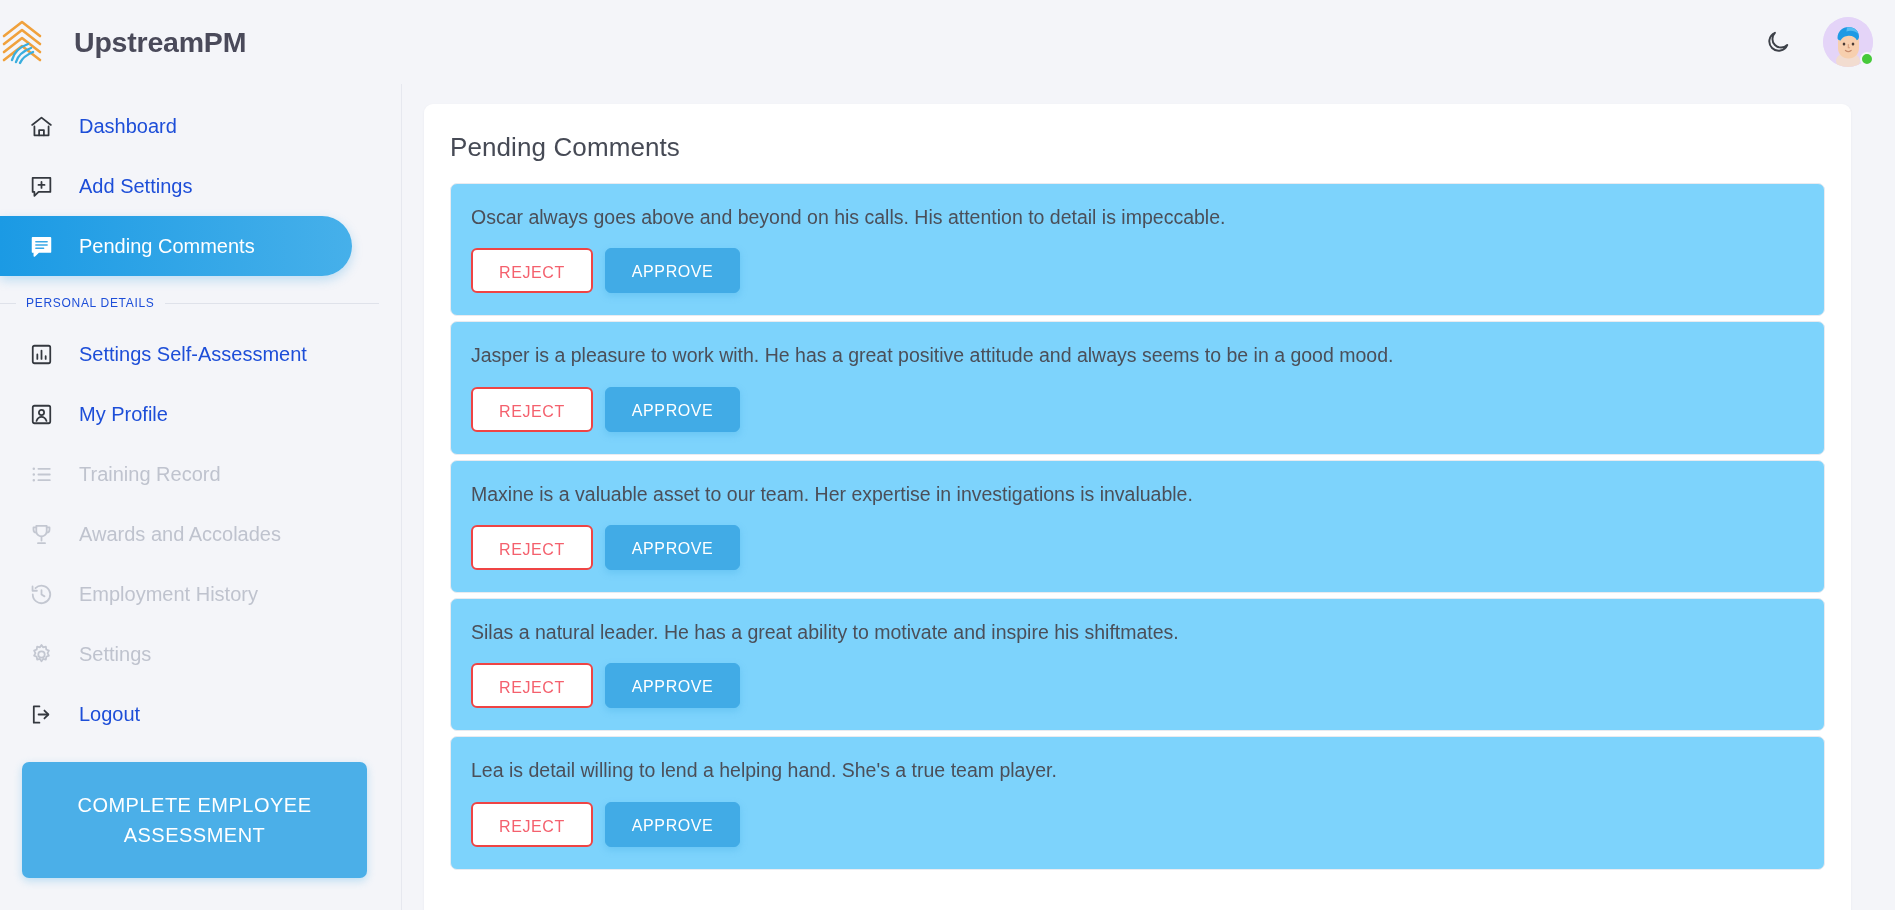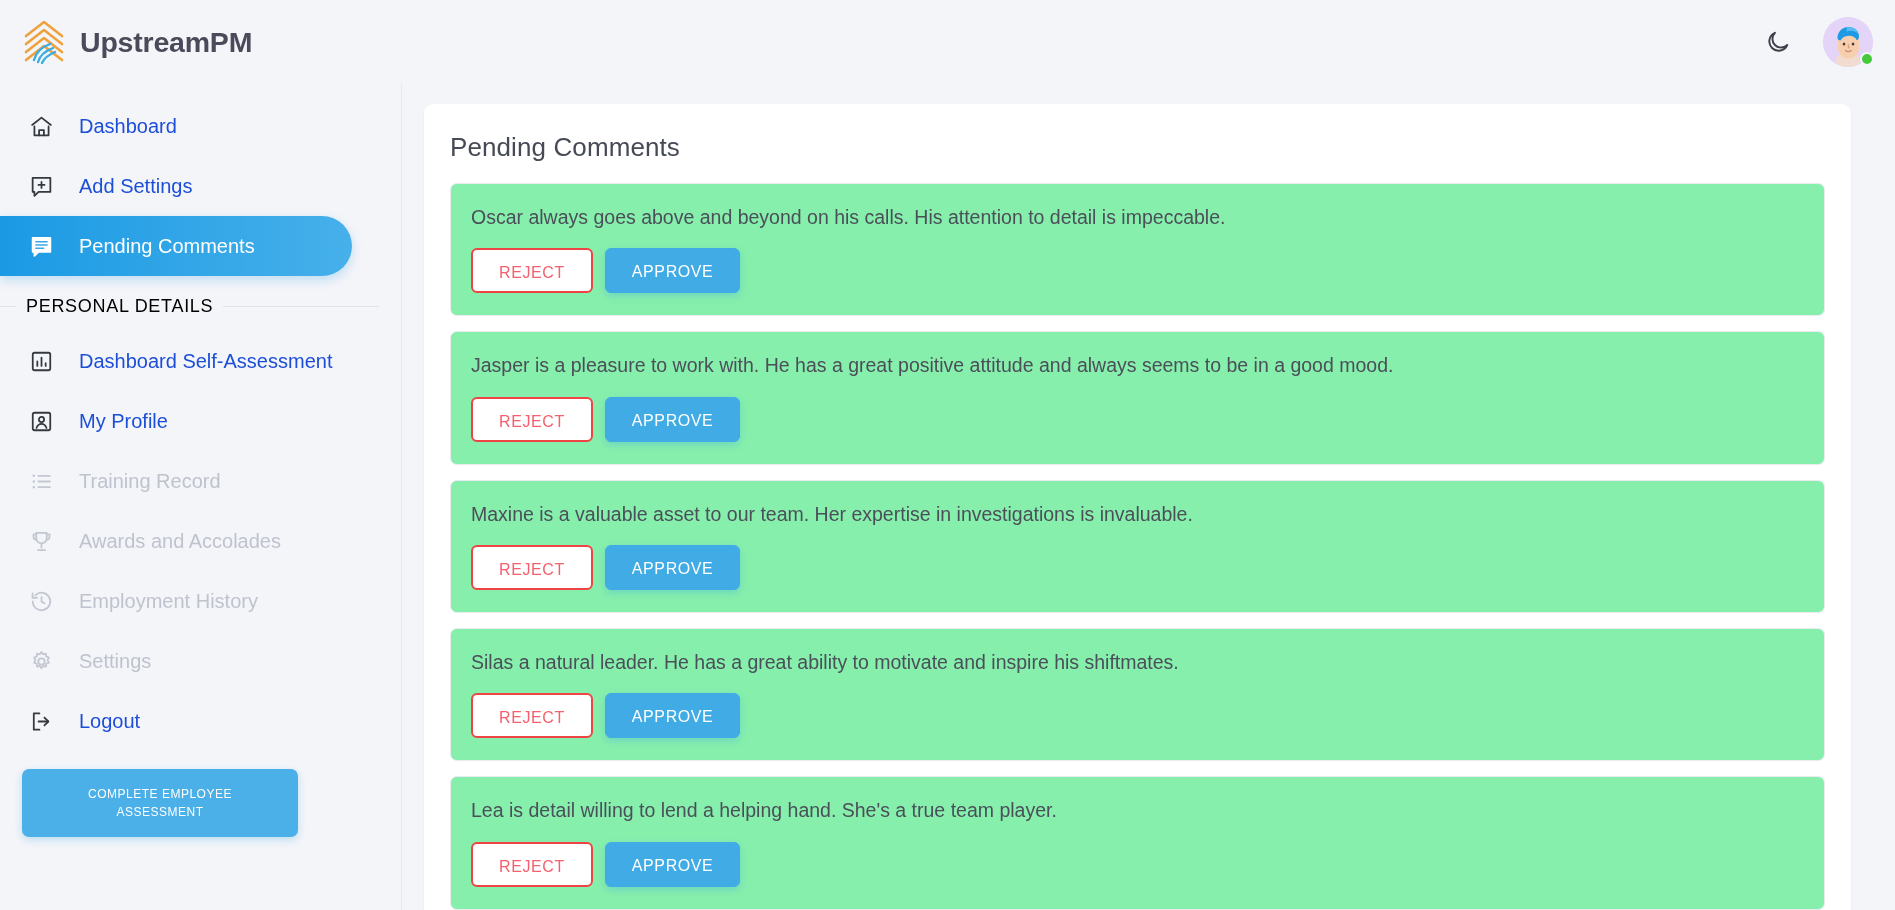--- a/index.html
+++ b/index.html
@@ -29,22 +29,21 @@
     display: flex;
     align-items: center;
     background: #f4f5f9;
     position: relative;
     z-index: 5;
   }
 
   .brand {
     display: flex;
     align-items: center;
-    gap: 14px;
-    padding-left: 22px;
+    gap: 30px;
     width: 402px;
     flex: 0 0 402px;
   }
 
   .brand-logo { width: 44px; height: 46px; display: block; }
 
   .brand-name {
     font-size: 28.5px;
     font-weight: bold;
     color: #4a4a5a;
@@ -148,39 +147,39 @@
     padding: 20px 0 14px 0;
     margin-right: 22px;
   }
   .section-divider .rule {
     height: 1px;
     background: #dfe2ea;
     flex: 0 0 16px;
   }
   .section-divider .rule.grow { flex: 1 1 auto; }
   .section-divider .section-label {
-    font-size: 18px;
+    font-size: 12px;
     letter-spacing: 0.7px;
-    color: #000000;
+    color: #1d4ed8;
     white-space: nowrap;
   }
 
   .cta-wrap { padding: 18px 28px 0 22px; }
   .cta-button {
-    width: 276px;
+    width: 345px;
     min-height: 68px;
     background: #4bafe8;
     border: none;
     border-radius: 7px;
     color: #ffffff;
     font-family: "Liberation Sans", sans-serif;
-    font-size: 12px;
+    font-size: 20px;
     letter-spacing: 0.5px;
     line-height: 1.5;
-    padding: 6px 30px;
+    padding: 28px 30px;
     cursor: pointer;
     box-shadow: 0 3px 8px rgba(75,175,232,0.33);
     text-align: center;
   }
 
   
   .main-area {
     flex: 1 1 auto;
     min-width: 0;
     padding: 20px 44px 0 22px;
@@ -200,22 +199,22 @@
     color: #464a55;
     font-weight: normal;
     margin-bottom: 20px;
     letter-spacing: 0.1px;
   }
 
   .comment-card {
     border: 1px solid #e9ebf0;
     border-radius: 7px;
     padding: 20px 20px 22px 20px;
-    margin-bottom: 15px;
-    background: #86efac;
+    margin-bottom: 5px;
+    background: #7dd3fc;
   }
 
   .comment-text {
     font-size: 19.5px;
     color: #4b4f59;
     margin-bottom: 18px;
     line-height: 1.35;
   }
 
   .btn-row { display: flex; gap: 12px; }
@@ -335,21 +334,21 @@
         <span class="rule grow"></span>
       </div>
 
       <div class="nav-item">
         <span class="nav-icon">
           <svg width="25" height="25" viewBox="0 0 24 24" fill="none" stroke="#34383f" stroke-width="1.7" stroke-linecap="round" stroke-linejoin="round">
             <rect x="3.6" y="3.6" width="16.8" height="16.8" rx="1.6"></rect>
             <path d="M8 16.2v-4.3M12 16.2V8.2M16 16.2v-2.6"></path>
           </svg>
         </span>
-        <span>Dashboard Self-Assessment</span>
+        <span>Settings Self-Assessment</span>
       </div>
 
       <div class="nav-item">
         <span class="nav-icon">
           <svg width="25" height="25" viewBox="0 0 24 24" fill="none" stroke="#34383f" stroke-width="1.7" stroke-linecap="round" stroke-linejoin="round">
             <rect x="3.6" y="3.6" width="16.8" height="16.8" rx="1.6"></rect>
             <circle cx="12" cy="10" r="2.5"></circle>
             <path d="M7.2 18.2c1-2.6 2.8-3.9 4.8-3.9s3.8 1.3 4.8 3.9"></path>
           </svg>
         </span>

